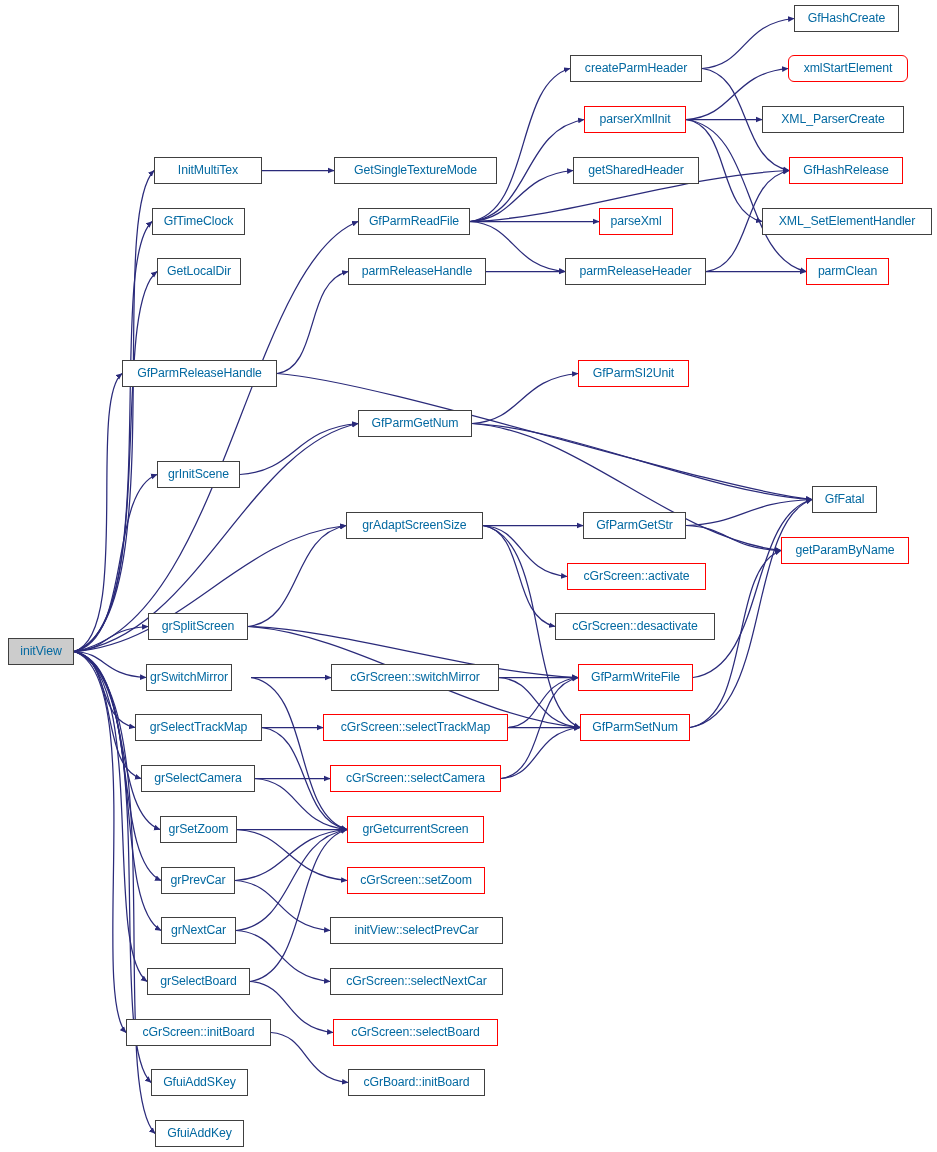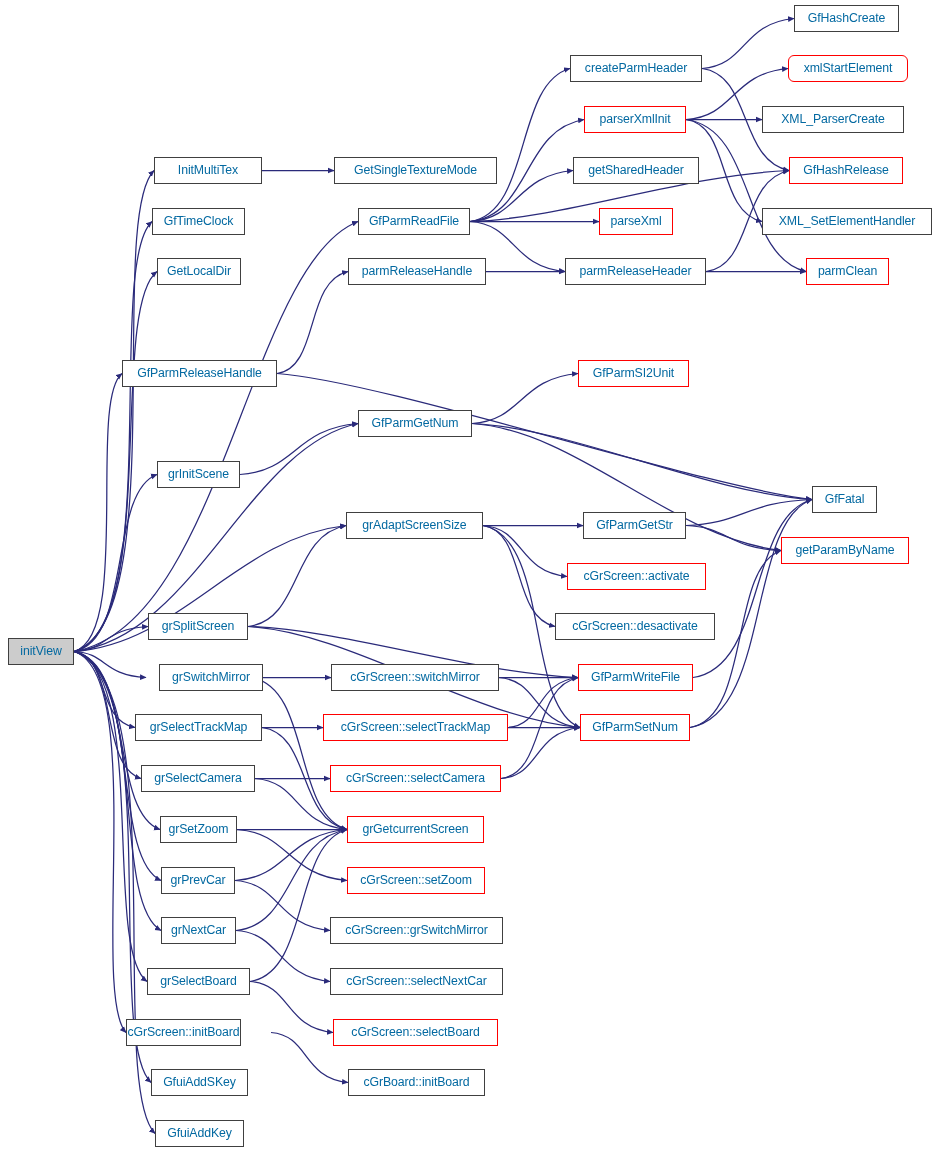--- a/index.html
+++ b/index.html
@@ -114,42 +114,42 @@
       </div>
       <div class="node" style="left: 122px; top: 360px; width: 155px;">
         <span>GfParmReleaseHandle</span>
       </div>
       <div class="node" style="left: 157px; top: 461px; width: 83px;">
         <span>grInitScene</span>
       </div>
       <div class="node" style="left: 148px; top: 613px; width: 100px;">
         <span>grSplitScreen</span>
       </div>
-      <div class="node" style="left: 146px; top: 664px; width: 104px; margin-left: 13px;">
+      <div class="node" style="left: 146px; top: 664px; width: 86px;">
         <span>grSwitchMirror</span>
       </div>
       <div class="node" style="left: 135px; top: 714px; width: 127px;">
         <span>grSelectTrackMap</span>
       </div>
       <div class="node" style="left: 141px; top: 765px; width: 114px;">
         <span>grSelectCamera</span>
       </div>
       <div class="node" style="left: 160px; top: 816px; width: 77px;">
         <span>grSetZoom</span>
       </div>
       <div class="node" style="left: 161px; top: 867px; width: 74px;">
         <span>grPrevCar</span>
       </div>
       <div class="node" style="left: 161px; top: 917px; width: 75px;">
         <span>grNextCar</span>
       </div>
       <div class="node" style="left: 147px; top: 968px; width: 103px;">
         <span>grSelectBoard</span>
       </div>
-      <div class="node" style="left: 126px; top: 1019px; width: 115px;">
+      <div class="node" style="left: 126px; top: 1019px; width: 145px;">
         <span>cGrScreen::initBoard</span>
       </div>
       <div class="node" style="left: 151px; top: 1069px; width: 97px;">
         <span>GfuiAddSKey</span>
       </div>
       <div class="node" style="left: 155px; top: 1120px; width: 89px;">
         <span>GfuiAddKey</span>
       </div>
       <div class="node" style="left: 334px; top: 157px; width: 163px;">
         <span>GetSingleTextureMode</span>
@@ -175,21 +175,21 @@
       <div class="node red" style="left: 330px; top: 765px; width: 171px;">
         <span>cGrScreen::selectCamera</span>
       </div>
       <div class="node red" style="left: 347px; top: 816px; width: 137px;">
         <span>grGetcurrentScreen</span>
       </div>
       <div class="node red" style="left: 347px; top: 867px; width: 138px;">
         <span>cGrScreen::setZoom</span>
       </div>
       <div class="node" style="left: 330px; top: 917px; width: 173px;">
-        <span>cGrScreen::grSwitchMirror</span>
+        <span>initView::selectPrevCar</span>
       </div>
       <div class="node" style="left: 330px; top: 968px; width: 173px;">
         <span>cGrScreen::selectNextCar</span>
       </div>
       <div class="node red" style="left: 333px; top: 1019px; width: 165px;">
         <span>cGrScreen::selectBoard</span>
       </div>
       <div class="node" style="left: 348px; top: 1069px; width: 137px;">
         <span>cGrBoard::initBoard</span>
       </div>

